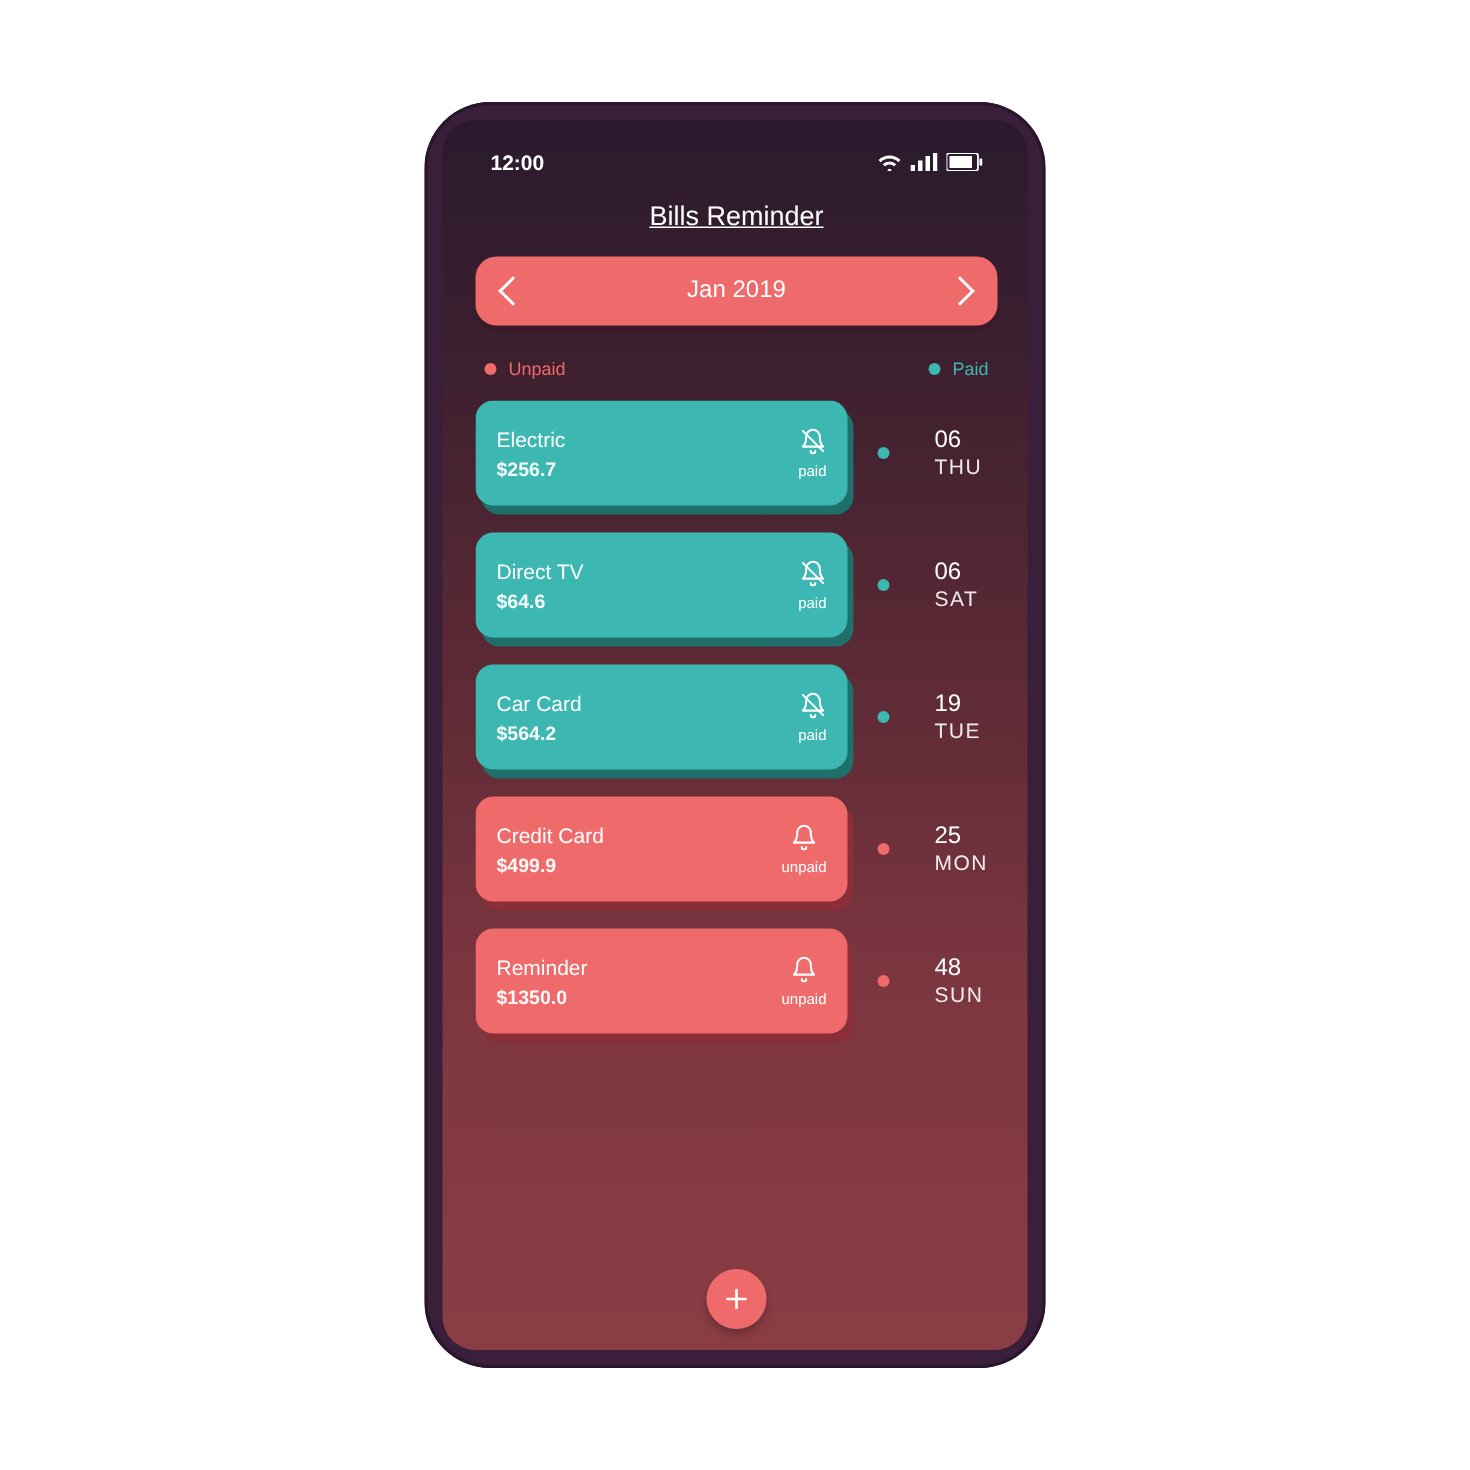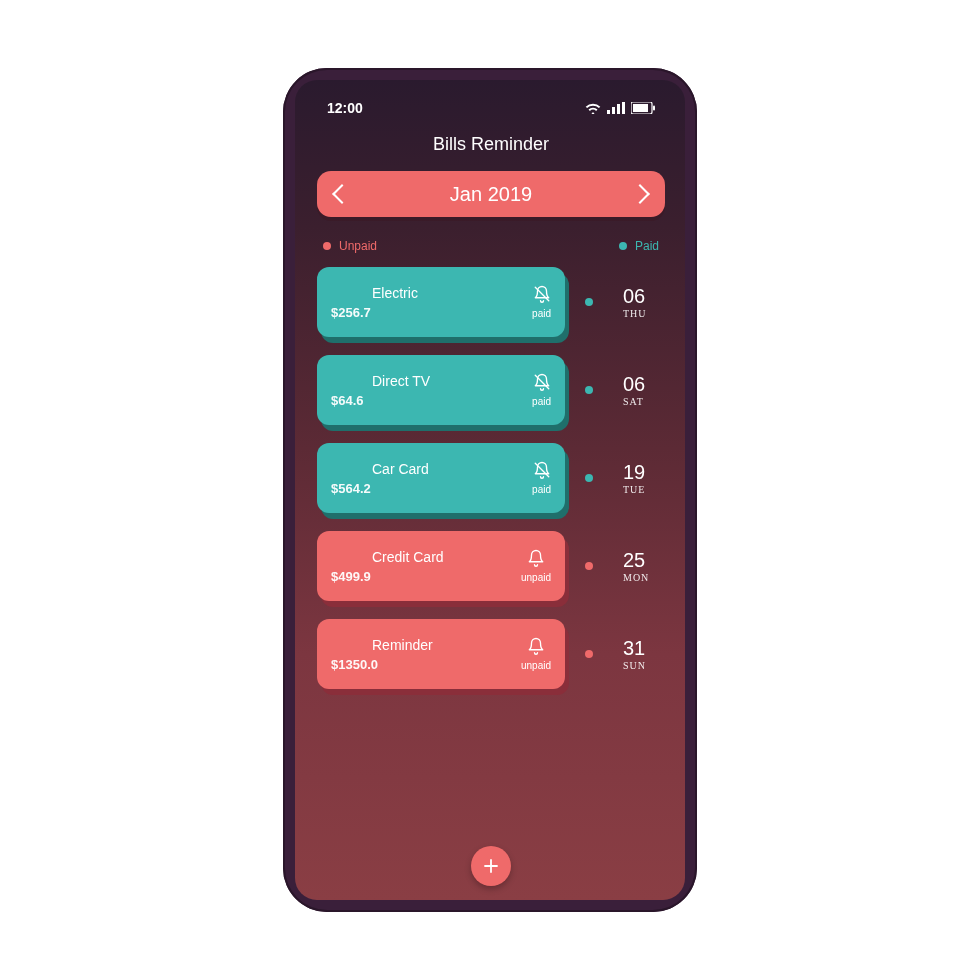--- a/index.html
+++ b/index.html
@@ -41,31 +41,32 @@
     font-weight: 600;
     padding: 2px 10px 10px 10px;
   }
   .status-icons { display:flex; gap:6px; align-items:center; }
   .app-title {
     color: #ffffff;
     font-size: 18px;
     font-weight: 500;
     text-align: center;
     margin: 8px 0 16px 0;
+    text-decoration: underline;
   }
   .month-selector {
     background: #ef6a6a;
     border-radius: 14px;
     height: 46px;
     display: flex;
     align-items: center;
     justify-content: space-between;
     padding: 0 18px;
     color: #ffffff;
-    font-size: 20px;
+    font-size: 16px;
     font-weight: 500;
     box-shadow: 0 4px 0 rgba(60,20,30,0.35);
   }
   .chev { width:14px; height:14px; border:solid #fff; border-width:0 2px 2px 0; display:inline-block; }
   .chev.left { transform: rotate(135deg); }
   .chev.right { transform: rotate(-45deg); }
   .legend {
     display:flex; justify-content:space-between; align-items:center;
     margin: 22px 6px 14px 6px;
     font-size: 12px;
@@ -82,30 +83,30 @@
     flex: 0 0 248px;
     height: 70px;
     border-radius: 12px;
     padding: 12px 14px;
     color:#ffffff;
     display:flex; justify-content:space-between; align-items:center;
     position:relative;
   }
   .bill-card.paid { background:#3cb7b1; box-shadow: 4px 6px 0 #1f6f6b; }
   .bill-card.unpaid { background:#ef6a6a; box-shadow: 4px 6px 0 #8a2e3a; }
-  .bill-name { font-size:14px; font-weight:500; margin-bottom:4px;margin-left:41px;}
+  .bill-name { font-size:14px; font-weight:500; margin-bottom:4px;}
   .bill-amount { font-size:13px; opacity:0.95;font-weight:bold;}
   .status-block { text-align:center; font-size:10px; display:flex; flex-direction:column; align-items:center; gap:3px;}
   .status-block svg { width:18px; height:18px; }
   .row-dot { width:8px; height:8px; border-radius:50%; flex:0 0 8px; margin-left:6px;}
   .row-dot.paid { background:#3cb7b1; }
   .row-dot.unpaid { background:#ef6a6a; }
   .date-block { color:#fff; text-align:left; margin-left:auto; min-width:40px;}
-  .date-num { font-size:20px; font-weight:500; }
-  .date-day { font-size:10px; letter-spacing:1px; opacity:0.9;font-family:Liberation Serif, serif;}
+  .date-num { font-size:16px; font-weight:500; }
+  .date-day { font-size:14px; letter-spacing:1px; opacity:0.9;}
   .fab {
     width:40px; height:40px; border-radius:50%;
     background:#ef6a6a;
     display:flex; align-items:center; justify-content:center;
     color:#fff; font-size:22px; font-weight:300;
     margin: 10px auto 0 auto;
     box-shadow: 0 3px 6px rgba(0,0,0,0.25);
   }
 </style>
 </head>
@@ -246,21 +247,21 @@
       <div class="status-block">
         <span><svg viewBox="0 0 24 24" fill="none" stroke="#fff" stroke-width="1.8" stroke-linecap="round" stroke-linejoin="round">
                   <path d="M18 8a6 6 0 10-12 0c0 7-3 9-3 9h18s-3-2-3-9"></path>
                   <path d="M10 21a2 2 0 004 0"></path>
                 </svg></span>
         <span>unpaid</span>
       </div>
     </div>
     <span class="row-dot unpaid"></span>
     <div class="date-block">
-      <div class="date-num">31</div>
+      <div class="date-num">48</div>
       <div class="date-day">SUN</div>
     </div>
         </div>
       </div>
 
     <div class="fab">
       <svg width="16" height="16" viewBox="0 0 16 16">
           <path stroke="#fff" stroke-width="1.8" stroke-linecap="round" d="M8 2v12M2 8h12"></path>
         </svg>
     </div>

